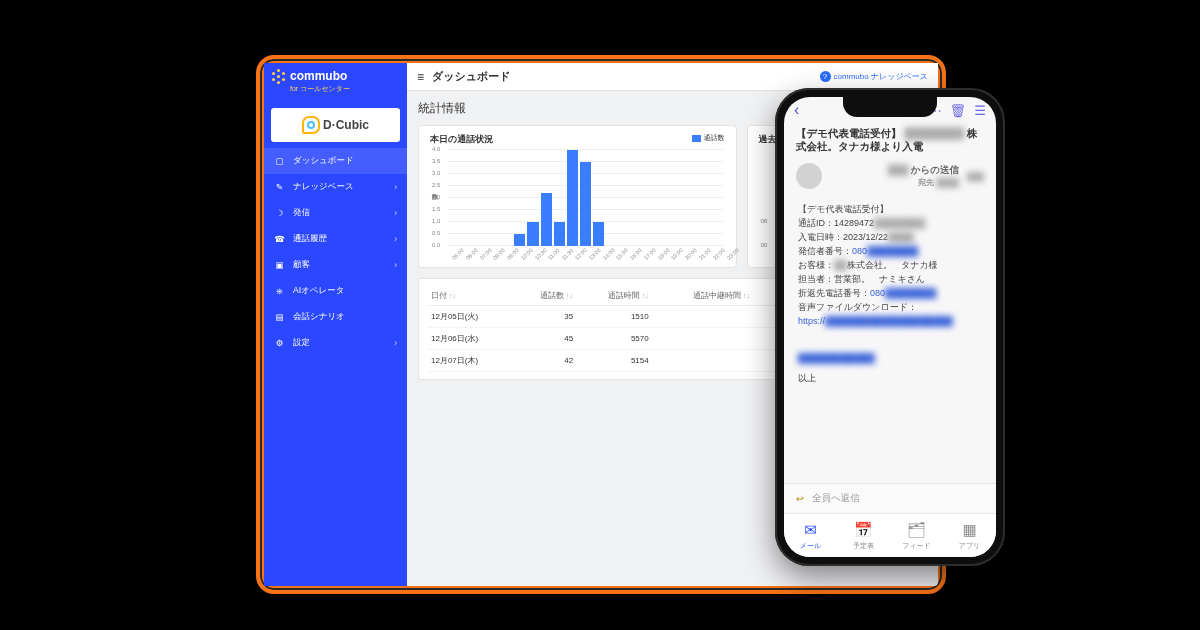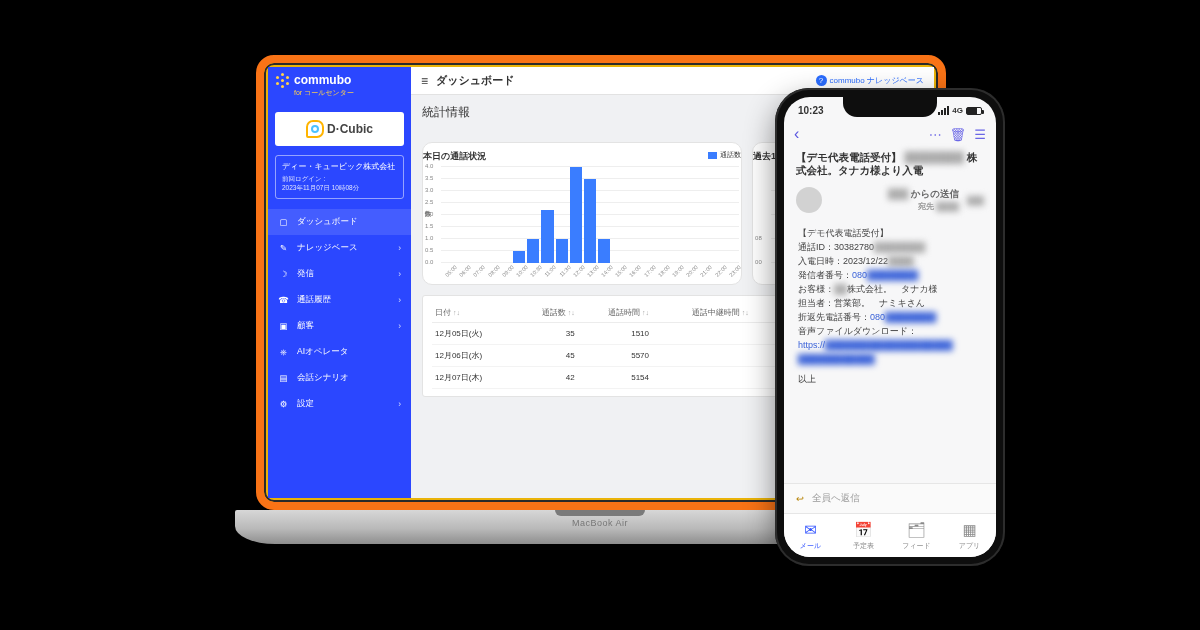--- a/index.html
+++ b/index.html
@@ -2,22 +2,22 @@
 <html><head>
 <meta charset="utf-8">
 <style>
   * { box-sizing: border-box; margin: 0; padding: 0; font-family: -apple-system, "Hiragino Sans", "Meiryo", sans-serif; }
   body { background:#000; width:1200px; height:630px; overflow:hidden; position:relative; }
   
   .laptop {
     position:absolute; left:235px; top:55px; width:730px; height:490px;
   }
   .laptop-screen {
-    position:absolute; left:21px; top:0; width:690px; height:455px;
-    background:#eab308; border-radius:18px; border:8px solid #f97316;
+    position:absolute; left:21px; top:0; width:690px; height:539px;
+    background:#f97316; border-radius:18px; border:4px solid #f97316;
     box-shadow:inset 0 0 0 2px #2a2a2a;
     overflow:hidden;
   }
   .laptop-inner{
     position:absolute; inset:4px; background:#f0f1f3; border-radius:4px;
     display:flex; flex-direction:row; font-size:9px; color:#333;
   }
   .laptop-base{
     position:absolute; bottom:1px; left:0; width:730px; height:34px;
     background:linear-gradient(#d7d7d7,#b9b9b9 55%,#8e8e8e);
@@ -82,21 +82,21 @@
     border-bottom:1px solid #e2e2e2;
   }
   .hamburger{ font-size:12px; margin-right:8px;}
   .topbar-title{ font-weight:700; font-size:11px;}
   .help-link{ margin-left:auto; color:#2b6dff; font-size:8px; display:flex; align-items:center; gap:3px;}
   .help-link .q{ width:11px; height:11px; border-radius:50%; background:#2b6dff; color:#fff; font-size:8px; display:flex; align-items:center; justify-content:center;}
   .content{ padding:9px 11px; overflow:hidden; }
   .section-title{ font-size:12px; font-weight:400; margin-bottom:8px;}
   .cards-row{ display:flex; gap:10px; }
   .card{
-    background:#fff; border:1px solid #e3e3e3; border-radius:10px; padding:7px 0;margin-top:13px;
+    background:#fff; border:1px solid #e3e3e3; border-radius:4px; padding:7px 11px;
   }
   .card.main-chart{ flex:1.6; }
   .card.side-chart{ flex:.85; }
   .card-title{ font-size:9px; font-weight:600; margin-bottom:3px;}
   .legend{ float:right; font-size:7px; display:flex; align-items:center; gap:3px;}
   .legend .sw{ width:9px; height:7px; background:#3a7dff;}
   .chart-area{ height:110px; position:relative; margin-top:4px;}
   .ygrid{ position:absolute; left:18px; right:2px; top:0; bottom:14px;}
   .ygrid div{ position:absolute; left:0; right:0; border-top:1px solid #eee; font-size:6px; color:#888;}
   .ygrid div span{ position:absolute; left:-16px; top:-4px;}
@@ -145,21 +145,21 @@
   .subject-row{ padding:4px 12px 8px; display:flex; gap:6px;}
   .subject-text{ flex:1; font-size:10.5px; font-weight:700; line-height:1.25;}
   .sender-row{ padding:2px 12px 6px; display:flex; align-items:center; gap:8px;text-align:right;}
   .avatar{ width:26px; height:26px; border-radius:50%; background:#d2d2d2;}
   .sender-info{ flex:1; }
   .sender-info .from{ font-size:9.5px; font-weight:600; color:#666;}
   .sender-info .to{ font-size:8px; color:#999;font-weight:bold;}
   .blur{ filter:blur(3px); color:#aaa;}
   .body-area{ padding:8px 14px; font-size:9px; line-height:1.55; color:#444;}
   .body-area .k{ color:#444;}
-  .body-area .link{ color:#3a62d8;}
+  .body-area .link{ color:#3a62d8;margin-top:23px;}
   .reply-bar{
     position:absolute; left:0; right:0; bottom:44px; height:30px;
     border-top:1px solid #e6e6e6; background:#fafafa;
     display:flex; align-items:center; padding:0 12px; gap:8px; color:#999; font-size:9.5px;
   }
   .reply-bar .ricon{ color:#b8860b;}
   .tabbar{
     position:absolute; bottom:0; left:0; right:0; height:44px;
     border-top:1px solid #e6e6e6; background:#fff; display:flex;
   }
@@ -191,27 +191,20 @@
             <span>commubo</span>
           </div>
           <div class="brand-sub">for コールセンター</div>
         </div>
 
         <div class="dcubic-card">
           <span class="dcubic-icon"></span>
           <span>D·Cubic</span>
         </div>
 
-        <div class="company-card">
-          <div>ディー・キュービック株式会社</div>
-          <div class="meta">
-            <span>前回ログイン :</span><br>
-            <span>2023年11月07日 10時08分</span>
-          </div>
-        </div>
 
         <div class="nav">
           <div class="nav-item active">
             <span class="nav-icon">▢</span>
             <span>ダッシュボード</span>
             <span class="chev"></span>
           </div>
           <div class="nav-item">
             <span class="nav-icon">✎</span>
             <span>ナレッジベース</span>
@@ -408,45 +401,26 @@
                     <td class="num">42</td>
                   </tr>
                 </tbody>
             </table>
           </div>
         </div>
       </div>
 
     </div>
   </div>
-  <div class="laptop-base">
-    <div class="laptop-notch"></div>
-    <div class="laptop-base-label">MacBook Air</div>
-  </div>
 </div>
 
 <div class="phone">
   <div class="phone-screen">
     <div class="phone-notch"></div>
 
-    <div class="status-row">
-      <span>10:23</span>
-      <span class="status-right">
-        <span class="sigbars">
-            <i></i>
-            <i></i>
-            <i></i>
-            <i></i>
-          </span>
-        <span>4G</span>
-        <span class="battery">
-            <i></i>
-          </span>
-      </span>
-    </div>
 
     <div class="mail-header">
       <span class="back">‹</span>
       <span class="spacer"></span>
       <span class="hicon">⋯</span>
       <span class="hicon">🗑</span>
       <span class="hicon">☰</span>
     </div>
 
     <div class="subject-row">
@@ -467,21 +441,21 @@
         <div class="to">
           <span>宛先</span>
           <span class="blur">████</span>
         </div>
       </div>
       <span class="blur" style="font-size:8px">███</span>
     </div>
 
     <div class="body-area">
       <div>【デモ代表電話受付】</div>
-      <div><span class="k">通話ID：</span><span>30382780</span><span class="blur">████████</span></div>
+      <div><span class="k">通話ID：</span><span>14289472</span><span class="blur">████████</span></div>
       <div><span class="k">入電日時：</span><span>2023/12/22</span><span class="blur">████</span></div>
       <div><span class="k">発信者番号：</span><span class="link">080</span><span class="blur link">████████</span></div>
       <div><span class="k">お客様：</span><span class="blur">██</span><span>株式会社。　タナカ様</span></div>
       <div><span class="k">担当者：</span><span>営業部。　ナミキさん</span></div>
       <div><span class="k">折返先電話番号：</span><span class="link">080</span><span class="blur link">████████</span></div>
       <div>音声ファイルダウンロード：</div>
       <div><span class="link">https://</span><span class="blur link">████████████████████</span></div>
       <div class="blur link">████████████</div>
       <div style="margin-top:6px">以上</div>
     </div>

